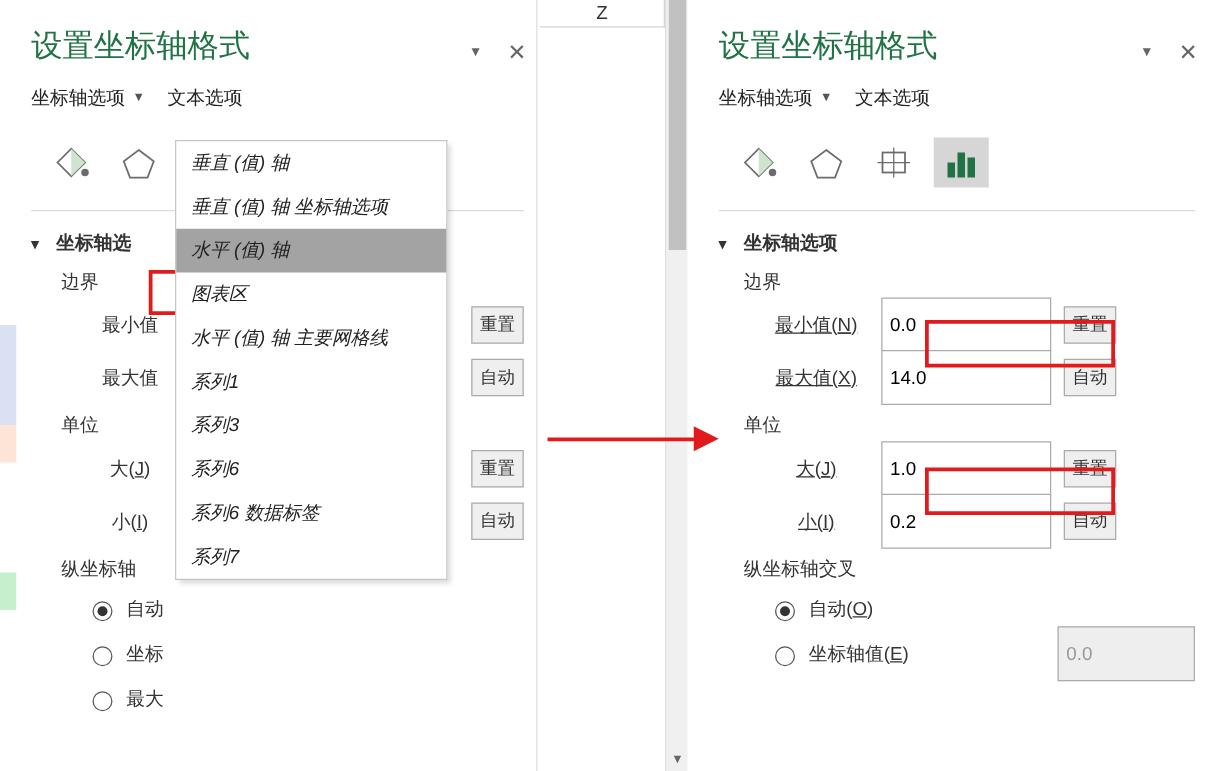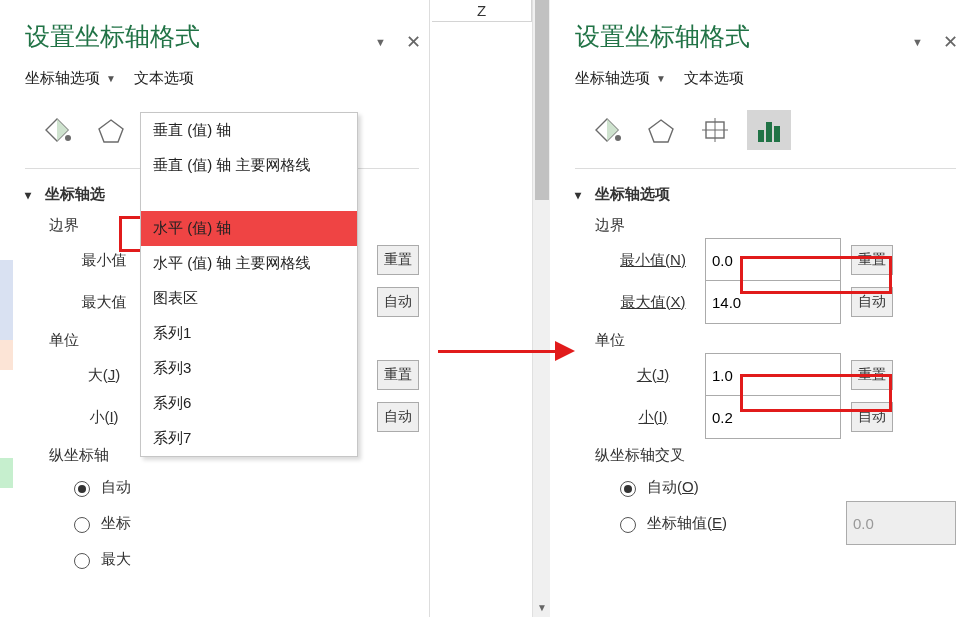--- a/index.html
+++ b/index.html
@@ -37,23 +37,23 @@
   .field-input { width: 136px; height: 44px; border:1px solid #ababab; padding: 2px 6px; font-size:15px; }
   .field-btn { width: 42px; height: 30px; border:1px solid #ababab; background:#efefef; font-size:14px; display:flex; align-items:center; justify-content:center; cursor:pointer; }
   .field-input[disabled]{ background:#eee; color:#999;}
   .radio-row { display:flex; align-items:center; padding: 6px 0 6px 44px; gap:8px; font-size:15px; height: 36px;}
   .pane-right .radio-row{ padding-left: 40px;}
   .radio { appearance:none; width:16px; height:16px; border:1px solid #555; border-radius:50%; position:relative; cursor:pointer;}
   .radio:checked::after{content:""; position:absolute; left:3px; top:3px; width:8px; height:8px; background:#333; border-radius:50%;}
   .underline{ text-decoration: underline; }
 
   
-  .dropdown { position:absolute; left:125px; top:112px; width:218px; background:#fff; border:1px solid #c6c6c6; box-shadow: 3px 3px 4px rgba(0,0,0,.15); z-index:10;}
+  .dropdown { position:absolute; left:125px; top:112px; width:218px; background:#fff; border:1px solid #c6c6c6; box-shadow: 3px 3px 4px rgba(0,0,0,.15); z-index:10;font-style:italic;}
   .dropdown-item { padding: 8px 12px; font-size:15px; color:#222; cursor:pointer; }
-  .dropdown-item.highlight { background:#ef4444;margin-top:28px; }
+  .dropdown-item.highlight { background:#a3a3a3; }
 
   
   .redbox { position:absolute; border:3px solid #e11b1b; pointer-events:none; }
 
   
   .bigarrow { position:absolute; left:438px; top:345px; width:140px; height:14px; }
   .bigarrow-line { position:absolute; left:0; top:5px; width:120px; height:3px; background:#e11b1b;}
   .bigarrow-head { position:absolute; left:117px; top:-4px; width:0; height:0; border-left:20px solid #e11b1b; border-top:10px solid transparent; border-bottom:10px solid transparent;}
 
   
@@ -151,27 +151,28 @@
       <span>坐标</span>
     </div>
     <div class="radio-row">
       <input type="radio" class="radio" style="">
       <span>最大</span>
     </div>
   </div>
 
   <div class="dropdown">
     <div class="dropdown-item">垂直 (值) 轴</div>
-    <div class="dropdown-item">垂直 (值) 轴 主要网格线</div>
+    <div class="dropdown-item">垂直 (值) 轴 坐标轴选项</div>
     <div class="dropdown-item highlight">水平 (值) 轴</div>
+    <div class="dropdown-item">图表区</div>
     <div class="dropdown-item">水平 (值) 轴 主要网格线</div>
-    <div class="dropdown-item">图表区</div>
     <div class="dropdown-item">系列1</div>
     <div class="dropdown-item">系列3</div>
     <div class="dropdown-item">系列6</div>
+    <div class="dropdown-item">系列6 数据标签</div>
     <div class="dropdown-item">系列7</div>
   </div>
 </div>
 
 <div class="colheader"><span>Z</span></div>
 <div class="vscroll">
   <div class="vscroll-thumb"></div>
   <div class="vscroll-arrow">▼</div>
 </div>
 

